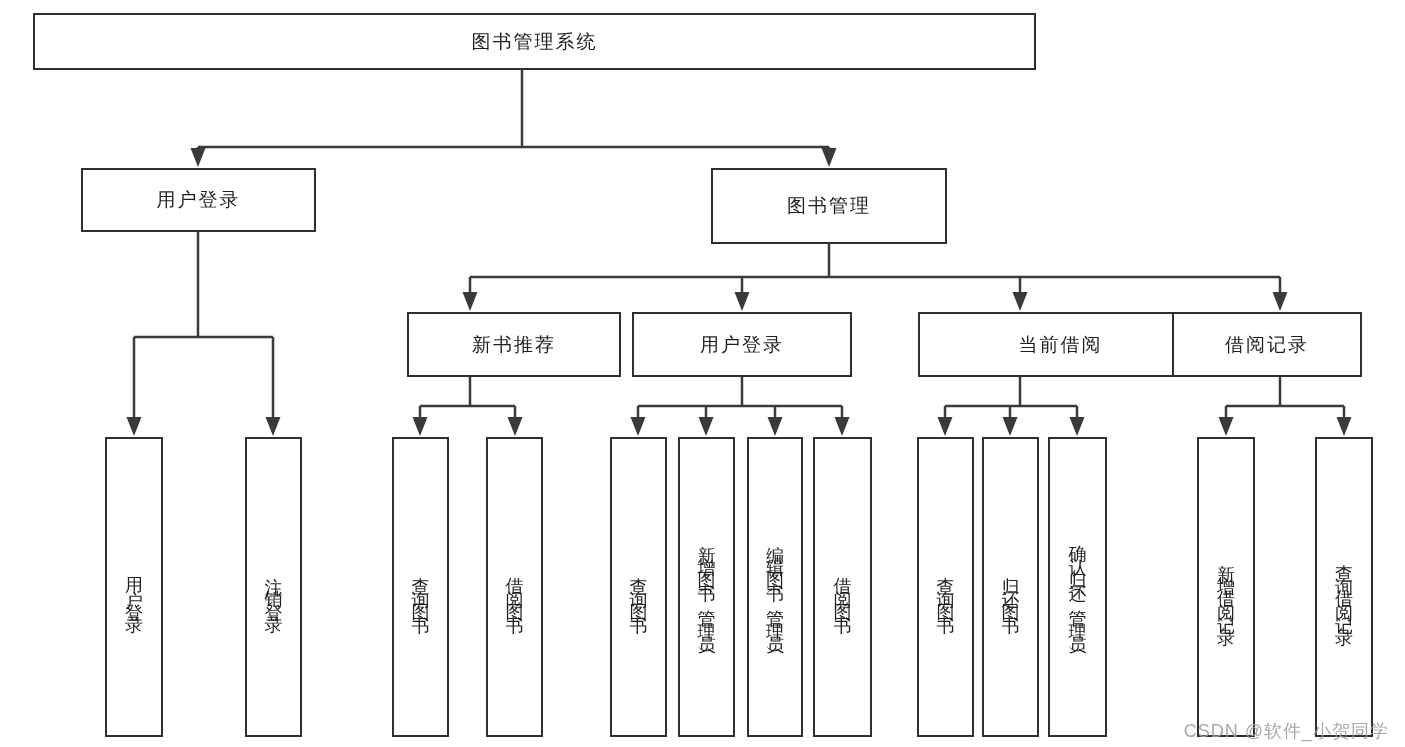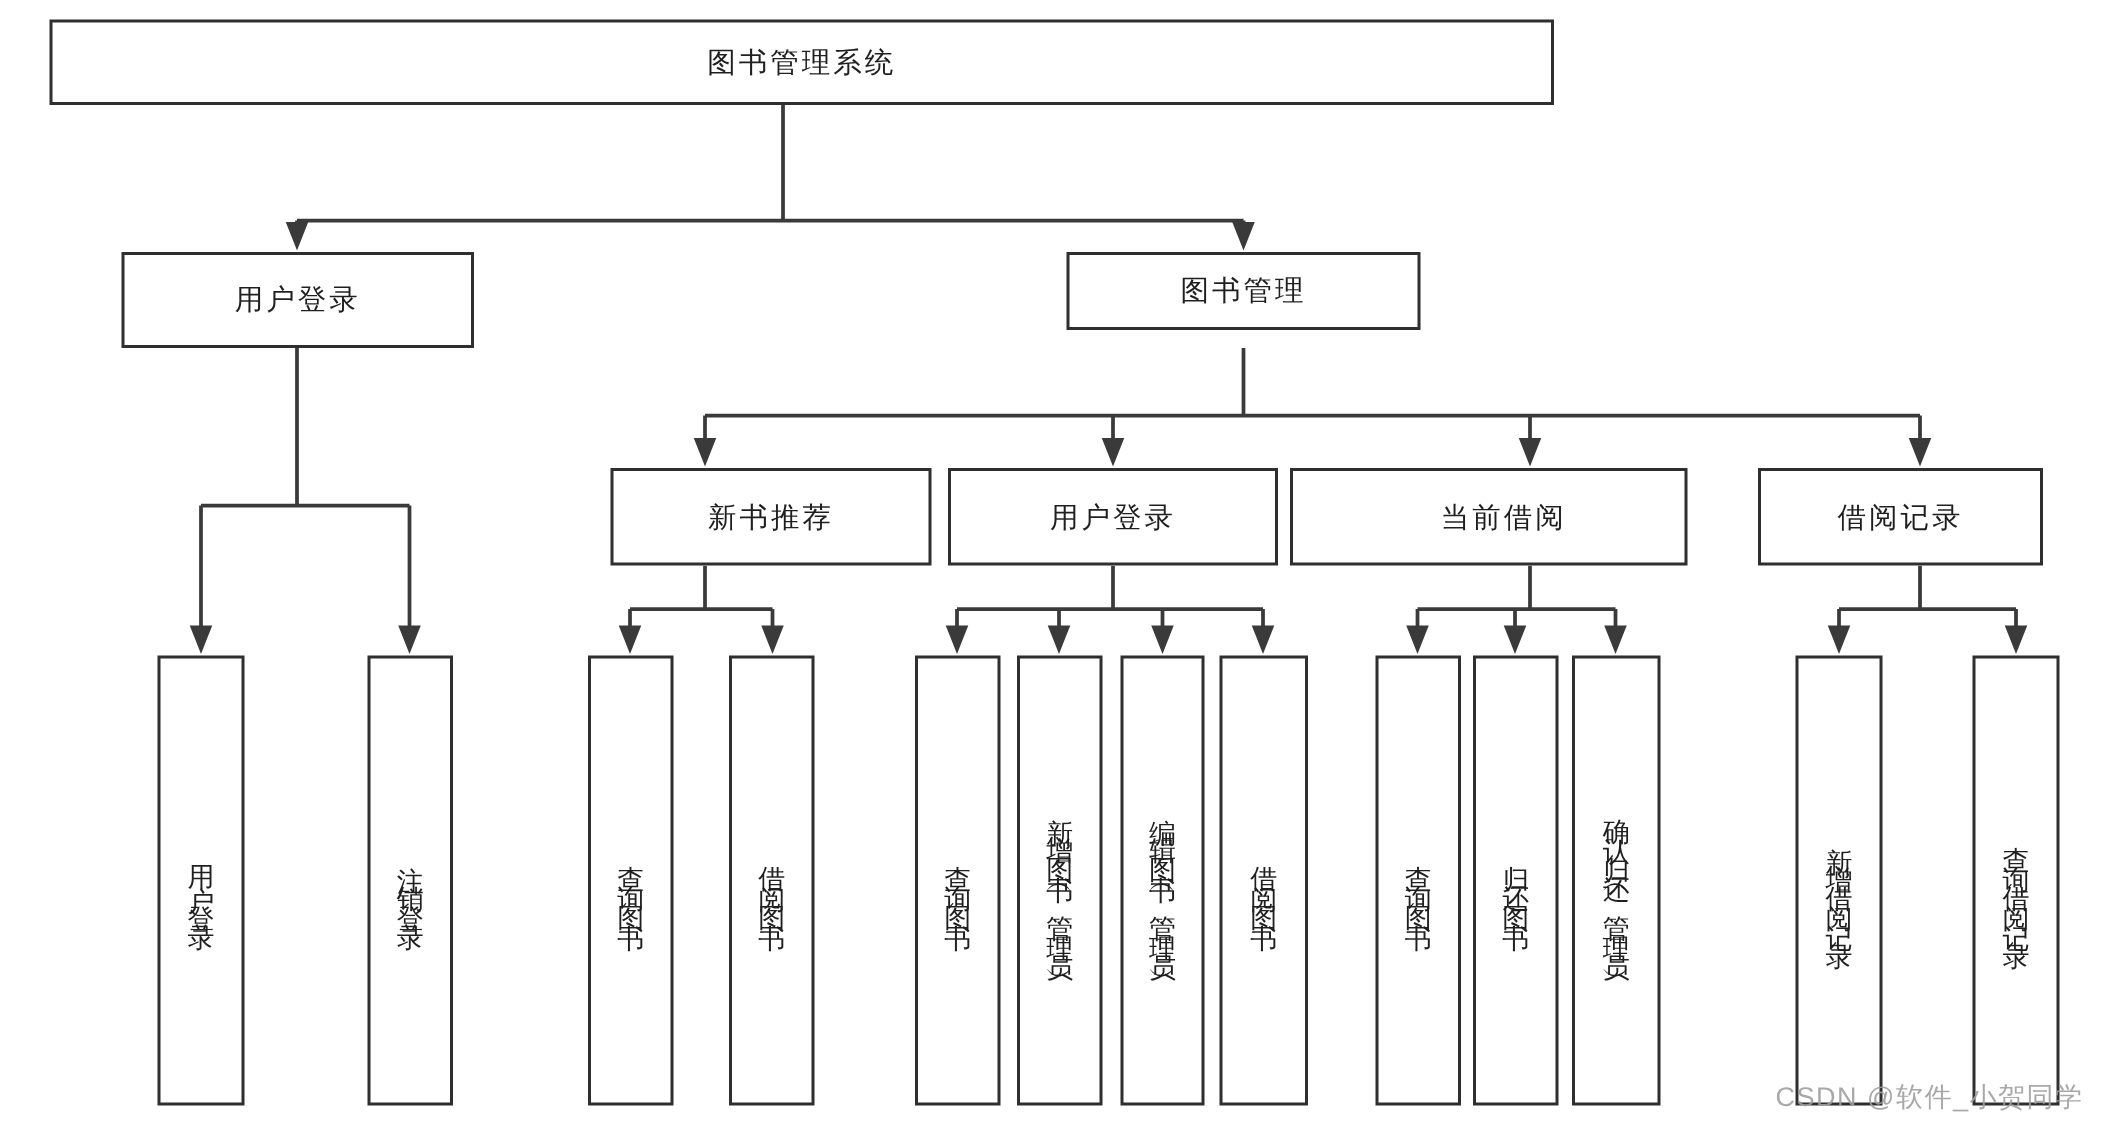--- a/index.html
+++ b/index.html
@@ -124,25 +124,25 @@
       <use href="#ah" x="1010" y="436"></use>
       <use href="#ah" x="1077" y="436"></use>
       <use href="#ah" x="1226" y="436"></use>
       <use href="#ah" x="1344" y="436"></use>
     </g>
   </svg>
 
   <div class="node hnode" style="left:21px; top:13px; width:1003px; height:57px;margin-left:12px;">图书管理系统</div>
 
   <div class="node hnode" style="left:81px; top:168px; width:235px; height:64px;">用户登录</div>
-  <div class="node hnode" style="left:711px; top:168px; width:236px; height:52px;">图书管理</div>
+  <div class="node hnode" style="left:711px; top:168px; width:236px; height:76px;">图书管理</div>
 
   <div class="node hnode" style="left:363px; top:312px; width:214px; height:65px;margin-left:44px;">新书推荐</div>
   <div class="node hnode" style="left:632px; top:312px; width:220px; height:65px;">用户登录</div>
-  <div class="node hnode" style="left:860px; top:312px; width:265px; height:65px;padding-left:20px;">当前借阅</div>
+  <div class="node hnode" style="left:918px; top:312px; width:265px; height:65px;padding-left:20px;">当前借阅</div>
   <div class="node hnode" style="left:1172px; top:312px; width:190px; height:65px;">借阅记录</div>
 
   <div class="node vnode" style="left:105px; top:437px; width:58px; height:300px;">用户登录</div>
   <div class="node vnode" style="left:245px; top:437px; width:57px; height:300px;">注销登录</div>
 
   <div class="node vnode" style="left:392px; top:437px; width:57px; height:300px;">查询图书</div>
   <div class="node vnode" style="left:486px; top:437px; width:57px; height:300px;">借阅图书</div>
 
   <div class="node vnode" style="left:610px; top:437px; width:57px; height:300px;">查询图书</div>
   <div class="node vnode" style="left:678px; top:437px; width:57px; height:300px;">新增图书（管理员）</div>

